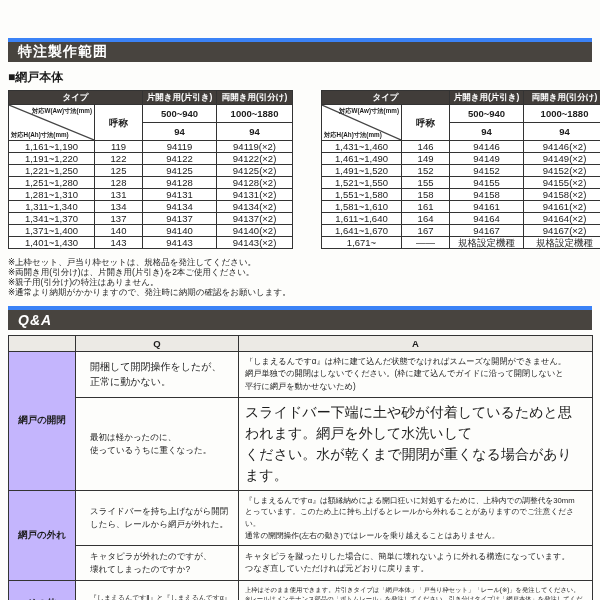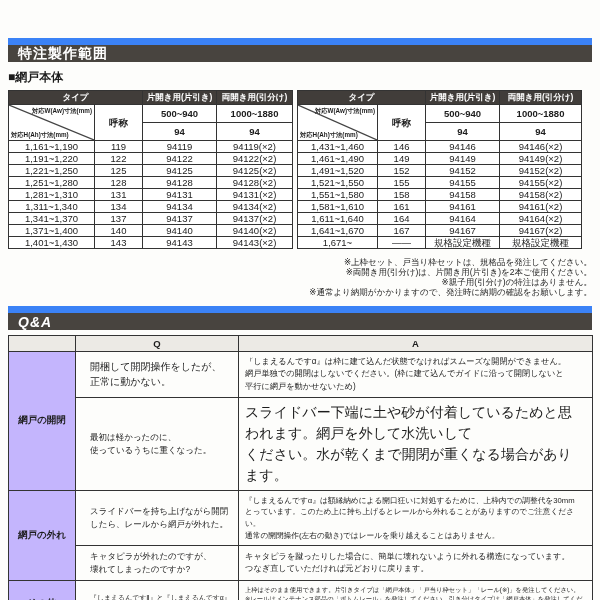--- a/index.html
+++ b/index.html
@@ -1,35 +1,35 @@
 <!DOCTYPE html>
 <html><head>
 <meta charset="utf-8">
 <style>
   html,body{margin:0;padding:0;background:#fdfdfb;}
   body{width:600px;height:600px;font-family:"Liberation Sans","DejaVu Sans",sans-serif;color:#1c1c1c;overflow:hidden;}
   .page{padding:38px 8px 0 8px;}
 
-  .title-bar{height:24px;background:#48443f;color:#fff;display:flex;align-items:center;padding-left:10px;box-sizing:border-box;width:100%;border-top:7px solid #3b82f6;}
+  .title-bar{height:24px;background:#48443f;color:#fff;display:flex;align-items:center;padding-left:10px;box-sizing:border-box;width:100%;border-top:4px solid #3b82f6;}
   .title-bar span{font-size:14px;font-weight:bold;letter-spacing:1px;}
 
   .section-heading{font-size:12px;font-weight:bold;margin:7px 0 4px 0;}
 
-  .tables-row{display:flex;gap:4px;align-items:flex-start;}
+  .tables-row{display:flex;gap:28px;align-items:flex-start;}
   table.size-table{border-collapse:collapse;table-layout:fixed;width:284px;border:1px solid #222;}
   table.size-table th,table.size-table td{border:1px solid #333;text-align:center;padding:0;box-sizing:border-box;overflow:hidden;}
   .size-table thead .dark{background:#413d3a;color:#fff;font-size:8.5px;font-weight:bold;height:13px;line-height:13px;}
   .size-table .subhead{font-size:9.5px;font-weight:bold;height:17px;line-height:17px;background:#fff;}
   .size-table tbody td{font-size:9.5px;height:11px;line-height:11px;background:#fff;white-space:nowrap;}
   .diag{position:relative;background:#fff;}
   .diag svg{position:absolute;left:0;top:0;width:100%;height:100%;}
   .diag .diag-w{position:absolute;top:2px;right:2px;font-size:6.3px;line-height:7px;}
   .diag .diag-h{position:absolute;bottom:2px;left:2px;font-size:6.3px;line-height:7px;}
 
-  ul.notes{list-style:none;margin:8px 0 0 0;padding:0;text-align:right;}
+  ul.notes{list-style:none;margin:8px 0 0 0;padding:0;}
   ul.notes li{font-size:8.5px;line-height:10px;}
 
   .qa-bar{margin-top:9px;font-style:italic;}
 
   table.qa-table{border-collapse:collapse;table-layout:fixed;width:584px;margin-top:5px;border:1px solid #222;}
   table.qa-table th,table.qa-table td{border:1px solid #333;box-sizing:border-box;vertical-align:middle;}
   .qa-table thead th{background:#eceae5;font-size:9.5px;font-weight:bold;height:13px;line-height:13px;text-align:center;}
   .qa-cat{background:#c4b5fd;font-size:9.5px;font-weight:bold;text-align:center;}
   .qa-q{white-space:pre-line;padding:4px 4px 4px 14px;line-height:1.5;}
   .qa-a{white-space:pre-line;padding:4px 6px;line-height:1.5;}

